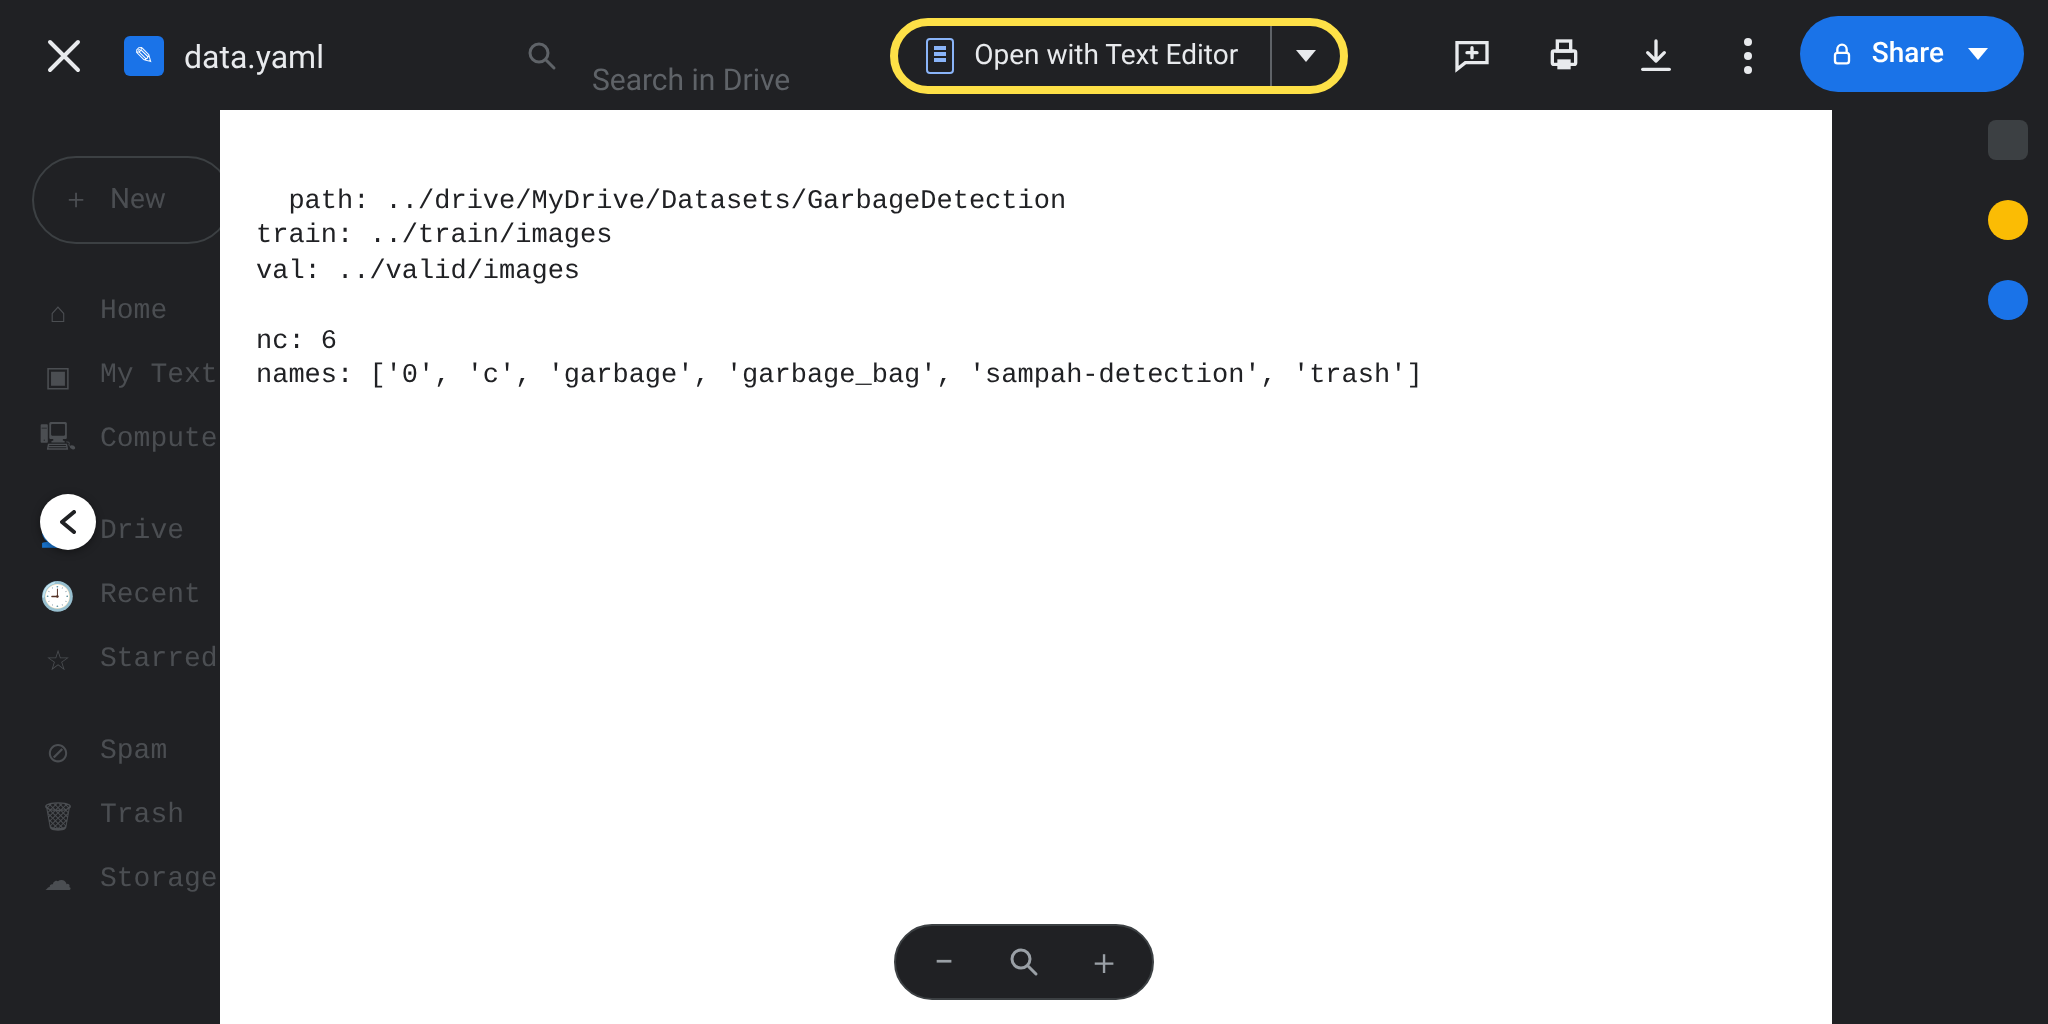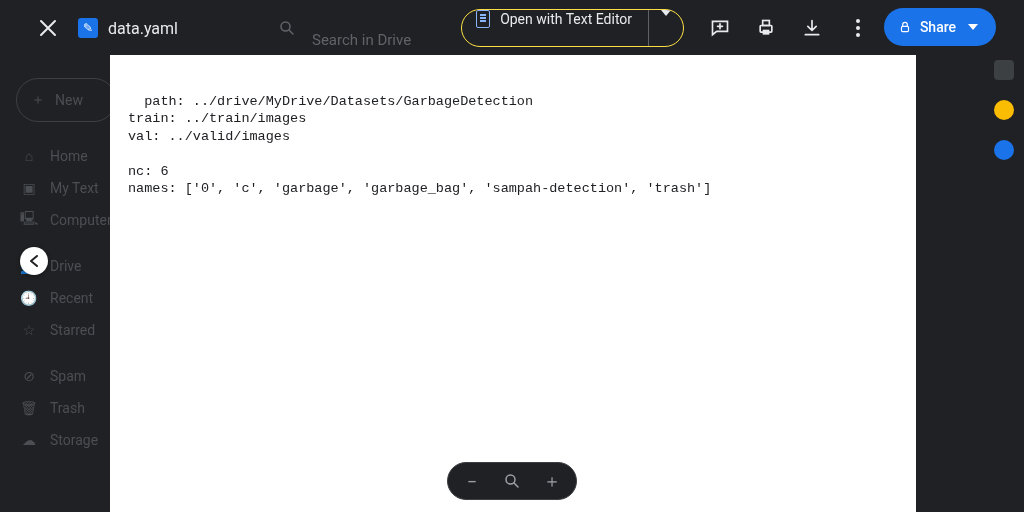--- a/index.html
+++ b/index.html
@@ -10,21 +10,21 @@
     color: #e8eaed;
     overflow: hidden;
     position: relative;
   }
 
   
   .topbar {
     height: 56px;
     display: flex;
     align-items: center;
-    padding: 0 28px;
+    padding: 0 12px;
     gap: 10px;
   }
   .icon-btn {
     width: 40px; height: 40px;
     display: flex; align-items: center; justify-content: center;
     border-radius: 50%;
     color: #e8eaed;
     cursor: pointer;
   }
   .file-icon {
@@ -42,22 +42,22 @@
   .file-icon.pencil::after{
     content:"✎"; background:none; box-shadow:none;
     color:#fff; font-size:12px; width:auto;height:auto;line-height:1;
   }
   .filename { font-size: 16px; color:#e8eaed; }
 
   .dim-text { color:#5f6368; font-size:15px; margin-left:80px;margin-top:23px;}
   .dim-search-icon{ color:#5f6368; margin-right:6px;}
 
   .pill {
-    display:flex; align-items:flex-start;
-    border:1px solid #fde047;
+    display:flex; align-items:center;
+    border:4px solid #fde047;
     border-radius:22px;
     height:38px;
     overflow:hidden;
     margin-left:40px;
   }
   .pill-main{
     display:flex;align-items:center;gap:10px;
     padding:0 16px 0 14px;
     font-size:14px;
     cursor:pointer;
@@ -105,21 +105,21 @@
     font-size:14px;
   }
   .new-btn{
     width:100px;height:44px;border:1px solid #3c4043;border-radius:22px;
     display:flex;align-items:center;gap:10px;padding:0 14px;margin:8px 0 18px 6px;
     color:#4b4e52;
   }
   .nav-item{display:flex;align-items:center;gap:12px;height:32px;padding:0 10px;border-radius:16px;color:#4b4e52;}
   .nav-sec{margin-top:14px;}
   .nav-glyph{width:18px;display:inline-flex;justify-content:center;}
-  .nav-label{white-space:nowrap;overflow:hidden;}
+  .nav-label{white-space:nowrap;overflow:hidden;font-family:Liberation Mono, monospace;}
 
   .collapse-handle{
     position:absolute;left:20px;top:247px;width:28px;height:28px;border-radius:50%;
     background:#fff;color:#202124;display:flex;align-items:center;justify-content:center;
     font-size:16px;box-shadow:0 1px 4px rgba(0,0,0,.4);cursor:pointer;
   }
 
   
   .rightstrip{position:absolute;right:0;top:60px;width:40px;display:flex;flex-direction:column;gap:20px;align-items:center;}
   .chip{width:20px;height:20px;border-radius:4px;}

